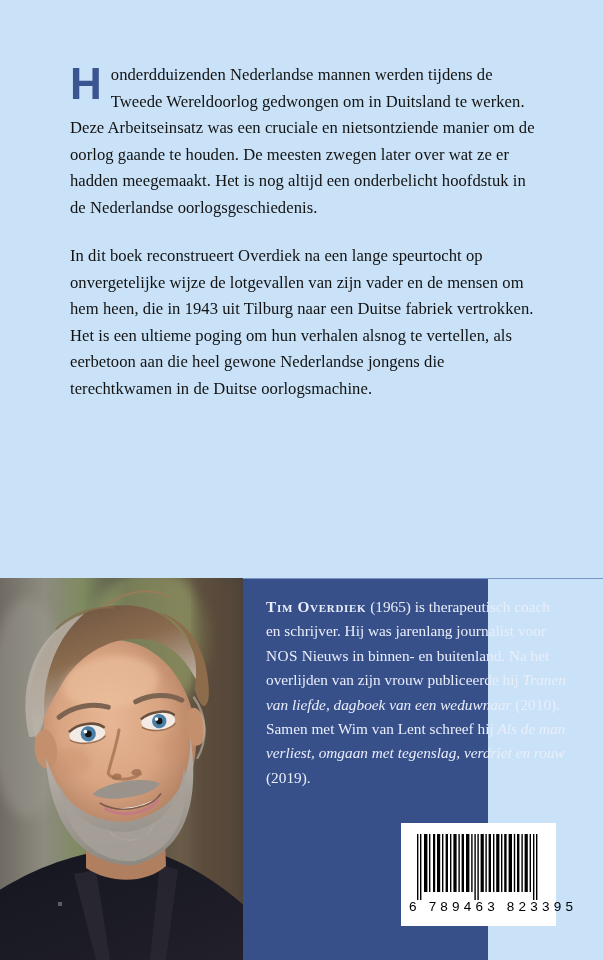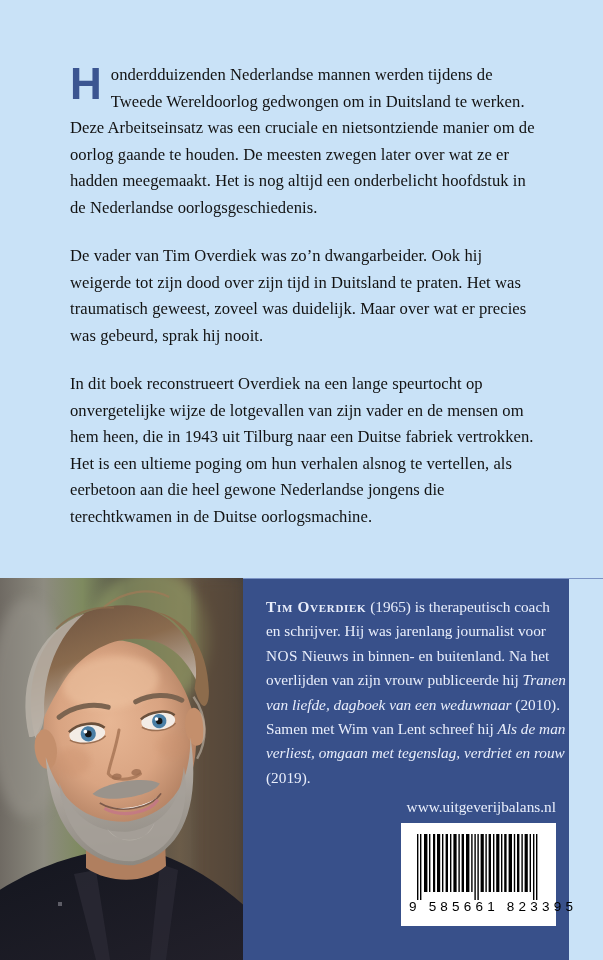--- a/index.html
+++ b/index.html
@@ -52,21 +52,21 @@
     color: #3b5591;
     margin: 1px 9px 0 0;
     letter-spacing: 0;
   }
 
   
   #lower {
     position: absolute;
     left: 0;
     top: 578px;
-    width: 569px;
+    width: 488px;
     height: 382px;
     background: #38508a;
   }
   #hairline {
     position: absolute;
     left: 0;
     top: 0;
     width: 603px;
     height: 1px;
     background: #7b93c4;
@@ -151,21 +151,20 @@
 </style>
 </head>
 <body>
 
 <div id="cover">
 
   <div id="blurb">
 
     <p class="para"><span class="dropcap">H</span><span>onderdduizenden Nederlandse mannen werden tijdens de Tweede Wereldoorlog gedwongen om in Duitsland te werken. Deze Arbeitseinsatz was een cruciale en nietsontziende manier om de oorlog gaande te houden. De meesten zwegen later over wat ze er hadden meegemaakt. Het is nog altijd een onderbelicht hoofdstuk in de Nederlandse oorlogsgeschiedenis.</span></p>
 
-    <p class="para">De vader van Tim Overdiek was zo’n dwangarbeider. Ook hij weigerde tot zijn dood over zijn tijd in Duitsland te praten. Het was traumatisch geweest, zoveel was duidelijk. Maar over wat er precies was gebeurd, sprak hij nooit.</p>
 
     <p class="para">In dit boek reconstrueert Overdiek na een lange speurtocht op onvergetelijke wijze de lotgevallen van zijn vader en de mensen om hem heen, die in 1943 uit Tilburg naar een Duitse fabriek vertrokken. Het is een ultieme poging om hun verhalen alsnog te vertellen, als eerbetoon aan die heel gewone Nederlandse jongens die terechtkwamen in de Duitse oorlogsmachine.</p>
 
   </div>
 
   <div id="lower">
 
     <div id="hairline"></div>
 
     <div id="photo">
@@ -279,21 +278,20 @@
         </g>
 
         <rect x="0" y="0" width="243" height="382" fill="none"></rect>
       </svg>
     </div>
 
     <div id="bio">
       <span class="smallcaps">Tim Overdiek</span><span> (1965) is therapeutisch coach en schrijver. Hij was jarenlang journalist voor </span><span class="nos">NOS</span><span> Nieuws in binnen- en buitenland. Na het overlijden van zijn vrouw publiceerde hij </span><i>Tranen van liefde, dagboek van een weduwnaar</i><span> (2010). Samen met Wim van Lent schreef hij </span><i>Als de man verliest, omgaan met tegenslag, verdriet en rouw</i><span> (2019).</span>
     </div>
 
-    <div id="website">www.uitgeverijbalans.nl</div>
 
     <div id="barcode-box">
       <div id="barcode-inner">
         <svg width="123" height="66" viewBox="0 0 123 66" aria-hidden="true">
           <g fill="#000000">
             <rect x="0" y="0" width="1.4" height="66"></rect>
             <rect x="3" y="0" width="1.4" height="66"></rect>
             <rect x="7" y="0" width="3.4" height="58"></rect>
             <rect x="12" y="0" width="1.4" height="58"></rect>
             <rect x="16" y="0" width="2.2" height="58"></rect>
@@ -319,17 +317,17 @@
             <rect x="96.8" y="0" width="1.4" height="58"></rect>
             <rect x="100" y="0" width="2.4" height="58"></rect>
             <rect x="104.4" y="0" width="1.4" height="58"></rect>
             <rect x="107.6" y="0" width="3.2" height="58"></rect>
             <rect x="112.6" y="0" width="1.4" height="58"></rect>
             <rect x="116" y="0" width="1.4" height="66"></rect>
             <rect x="119" y="0" width="1.4" height="66"></rect>
           </g>
         </svg>
       </div>
-      <div id="isbn-digits">9 585661 823395</div>
+      <div id="isbn-digits">6 789463 823395</div>
     </div>
 
   </div>
 </div>
 
 </body></html>

